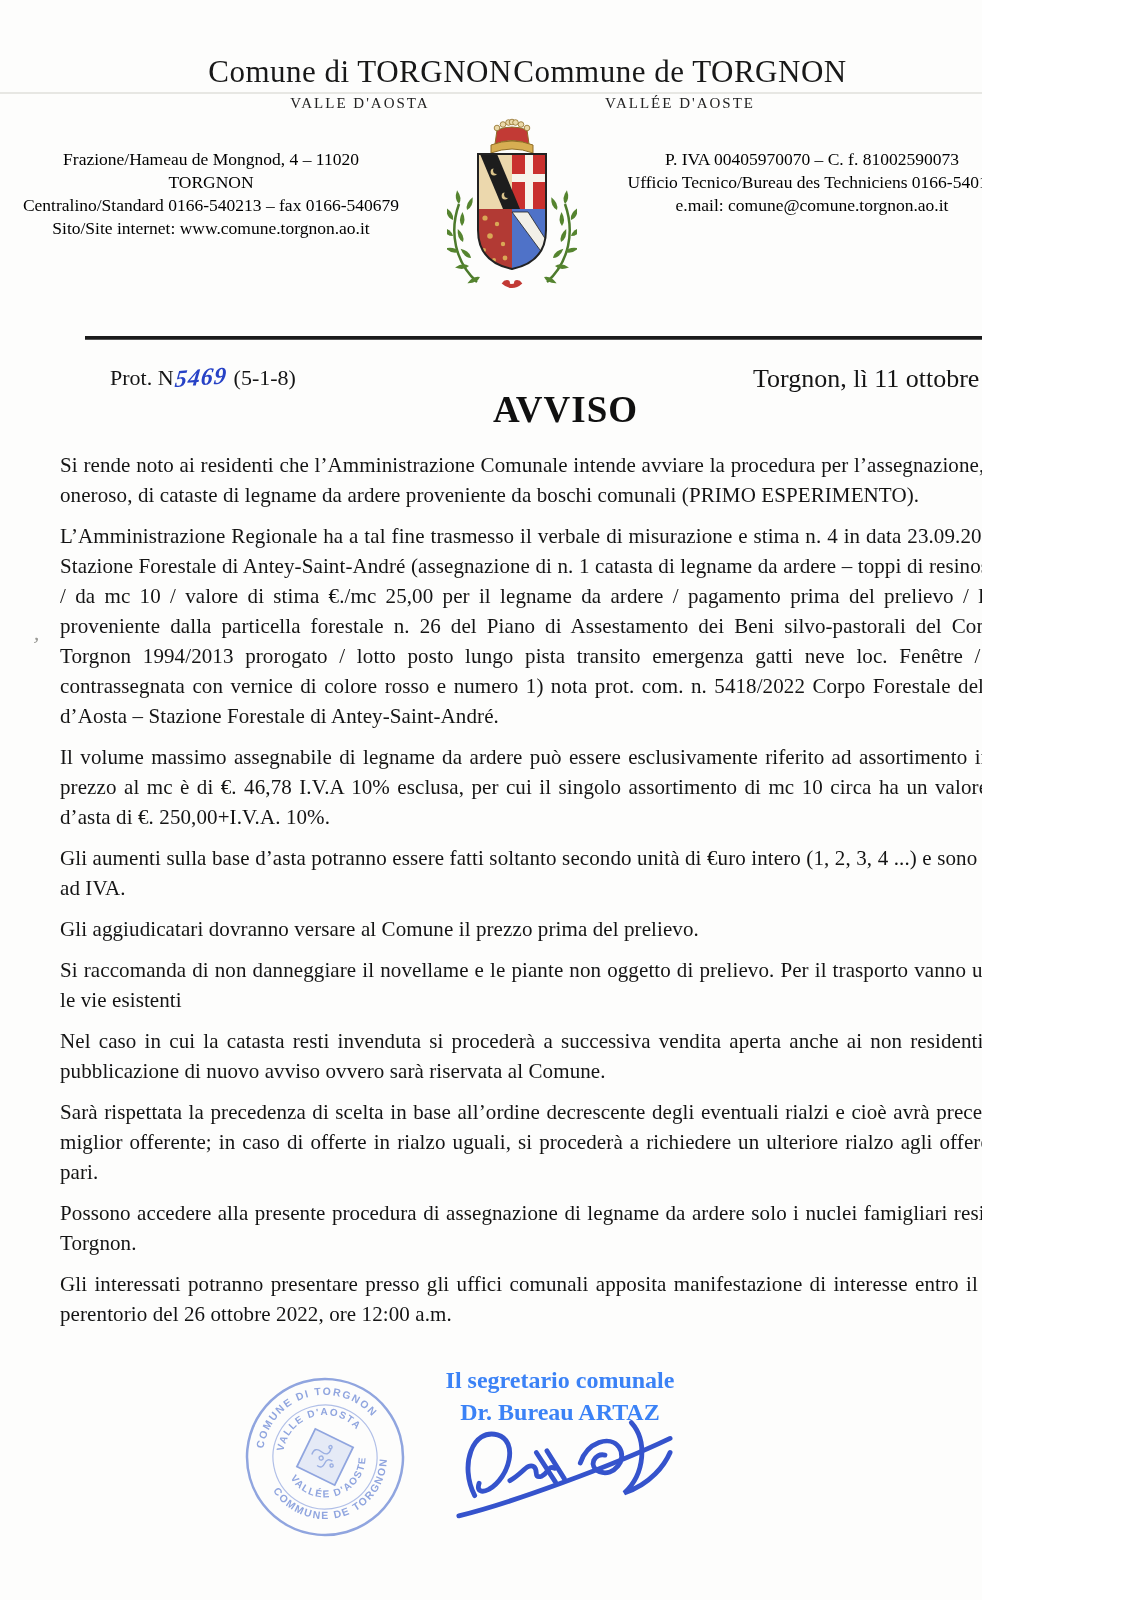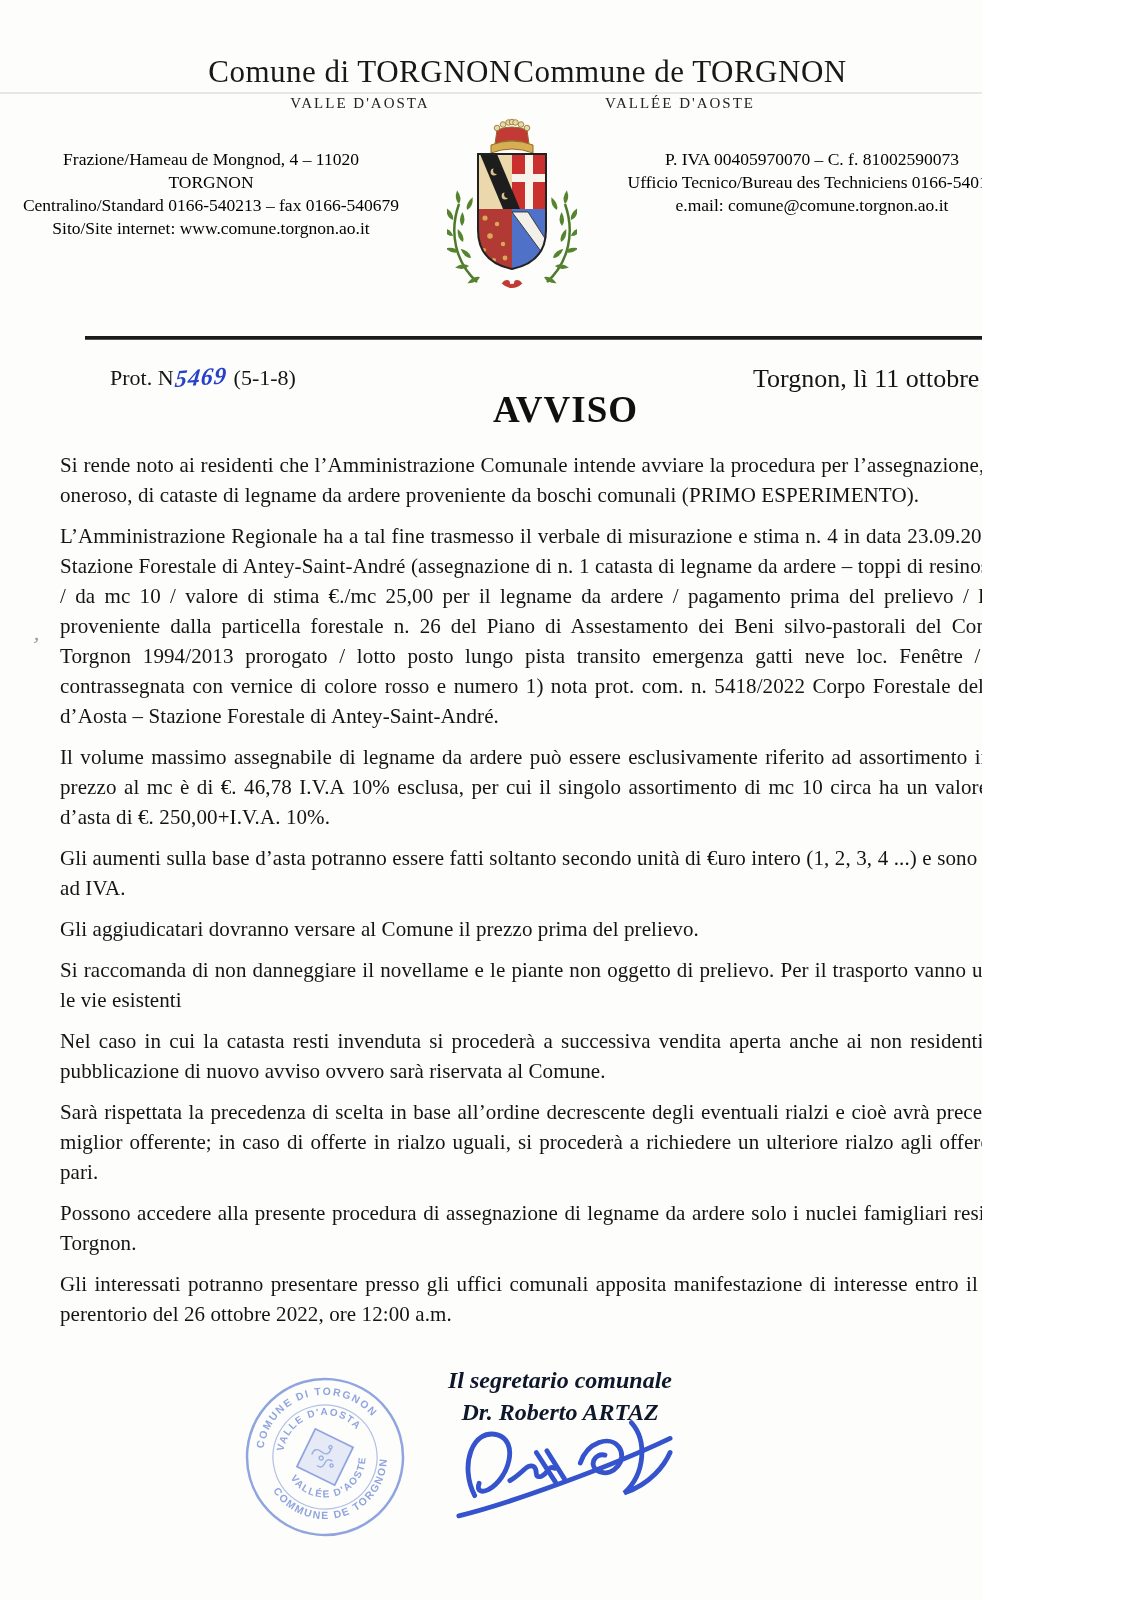--- a/index.html
+++ b/index.html
@@ -37,21 +37,21 @@
 
   
   .body { position:absolute; top:450px; left:60px; width:990px; }
   .body p { margin:0 0 11px 0; font-size:21px; line-height:30px; font-weight:normal;
             text-align:justify; letter-spacing:0.1px; color:#141414; }
 
   .fold-mark { position:absolute; left:34px; top:620px; color:#9a9a96; font-size:22px; transform:rotate(10deg); }
 
   
   .sig { position:absolute; top:1364px; left:410px; width:300px; text-align:center;
-         font-weight:bold; font-size:24px; line-height:32px; color:#0f172a;font-style:italic; }
+         font-weight:bold; font-size:24px; line-height:32px; color:#3b82f6; }
   .sig-scribble { position:absolute; left:438px; top:1412px; width:245px; height:110px; z-index:3; }
 
   
   .stamp { position:absolute; left:240px; top:1372px; width:170px; height:170px; opacity:0.85; filter:blur(0.3px); z-index:2; }
   .stamp-text { font-family:"Liberation Sans", sans-serif; font-weight:bold; fill:#7d96da; stroke:none; }
   .stamp-text.outer { font-size:10.5px; letter-spacing:1.6px; }
   .stamp-text.inner { font-size:10px;  letter-spacing:1.4px; }
 </style>
 </head>
 <body>
@@ -175,21 +175,21 @@
     <p>Nel caso in cui la catasta resti invenduta si procederà a successiva vendita aperta anche ai non residenti, previa pubblicazione di nuovo avviso ovvero sarà riservata al Comune.</p>
     <p>Sarà rispettata la precedenza di scelta in base all’ordine decrescente degli eventuali rialzi e cioè avrà precedenza il miglior offerente; in caso di offerte in rialzo uguali, si procederà a richiedere un ulteriore rialzo agli offerenti alla pari.</p>
     <p>Possono accedere alla presente procedura di assegnazione di legname da ardere solo i nuclei famigliari residenti in Torgnon.</p>
     <p>Gli interessati potranno presentare presso gli uffici comunali apposita manifestazione di interesse entro il termine perentorio del 26 ottobre 2022, ore 12:00 a.m.</p>
   </div>
 
   <div class="fold-mark">‚</div>
 
   <div class="sig">
     <div>Il segretario comunale</div>
-    <div>Dr. Roberto ARTAZ</div>
+    <div>Dr. Bureau ARTAZ</div>
   </div>
 
   <svg class="sig-scribble" viewBox="0 0 255 125">
     <g fill="none" stroke="#2545c8" stroke-width="5.5" stroke-linecap="round" opacity="0.92">
       <path d="M12 118 C70 104 185 62 252 30"></path>
       <path d="M30 95 C12 60 28 18 56 26 C80 33 70 74 46 88 C38 92 32 90 35 81"></path>
       <path d="M70 78 C84 70 90 58 97 62 C103 66 96 76 106 73 C114 70 113 60 121 64"></path>
       <path d="M100 46 L122 80"></path>
       <path d="M112 44 L132 76"></path>
       <path d="M150 58 C158 34 184 26 194 40 C204 54 188 74 172 68 C158 62 166 46 178 49"></path>

